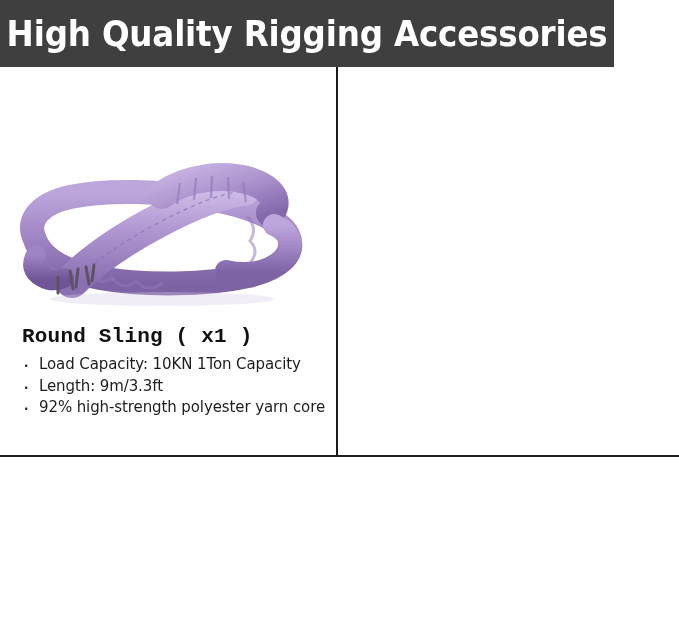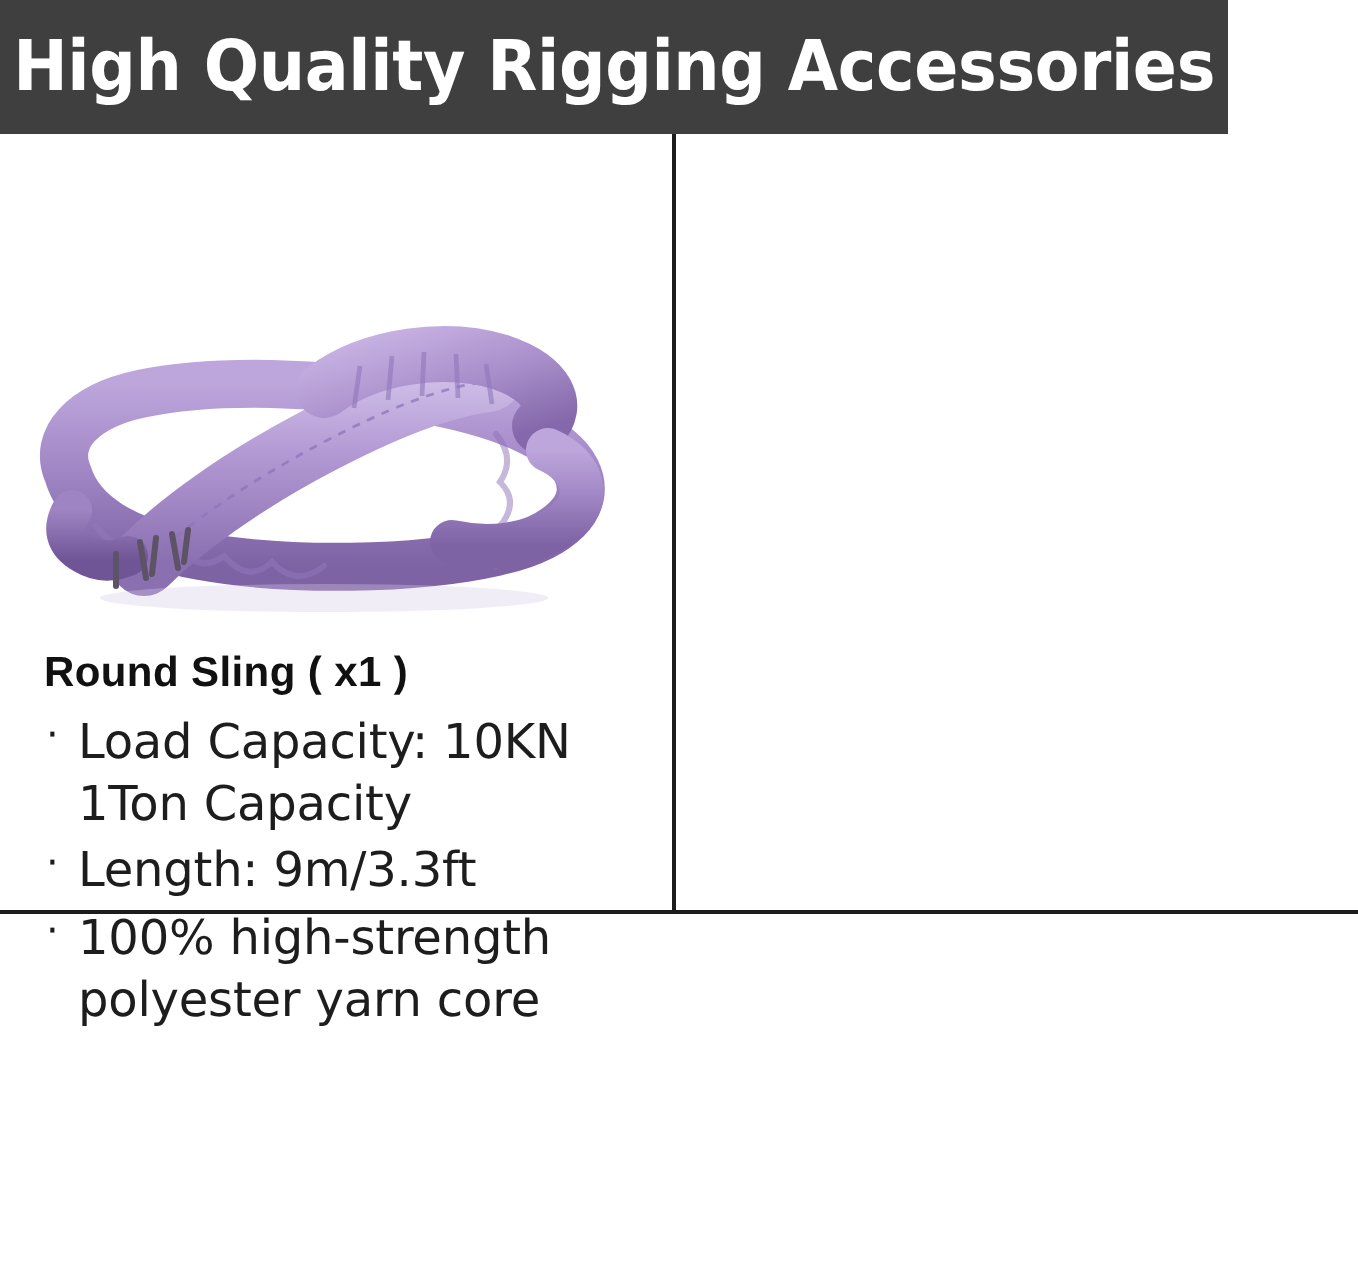--- a/index.html
+++ b/index.html
@@ -51,32 +51,32 @@
   }
 
   
   .panel { position: absolute; }
   .panel-tl { left: 0;   top: 67px;  width: 336px; height: 388px; }
   .panel-tr { left: 338px; top: 67px; width: 341px; height: 388px; }
   .panel-b  { left: 0;   top: 457px; width: 679px; height: 184px; }
 
   
   .ptitle {
-    font-family: Liberation Sans, sans-serif;
+    font-family: Liberation Mono, monospace;
     font-weight: bold;
     color: #111111;
     font-size: 21px;
     letter-spacing: 0.2px;
     white-space: nowrap;
   }
   .plist { list-style: none; margin-top: 7px; }
   .plist li {
     position: relative;
     font-family: "DejaVu Sans", "Liberation Sans", sans-serif;
-    font-size: 24px;
+    font-size: 15px;
     color: #1d1d1d;
     line-height: 1.30;
     padding-left: 17px;
     margin-bottom: 2px;
     letter-spacing: -0.1px;
   }
   .plist li::before {
     content: "\00B7";
     position: absolute;
     left: 1px; top: -2px;
@@ -165,21 +165,21 @@
 
         <ellipse cx="150" cy="140" rx="112" ry="7" fill="#d6cbe4" opacity="0.35"></ellipse>
       </svg>
     </div>
 
     <div class="text-tl">
       <div class="ptitle">Round Sling ( x1 )</div>
       <ul class="plist">
         <li>Load Capacity: 10KN 1Ton Capacity</li>
         <li>Length: 9m/3.3ft</li>
-        <li>100% high-strength polyester yarn core</li>
+        <li>92% high-strength polyester yarn core</li>
       </ul>
     </div>
   </div>
 
   <div class="panel panel-tr">
 
     
 
     
   </div>

